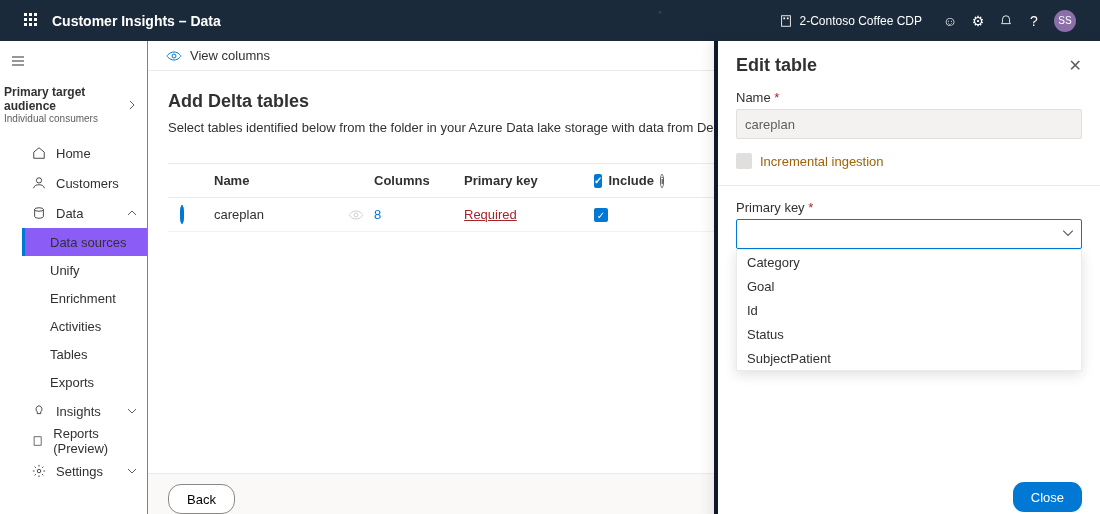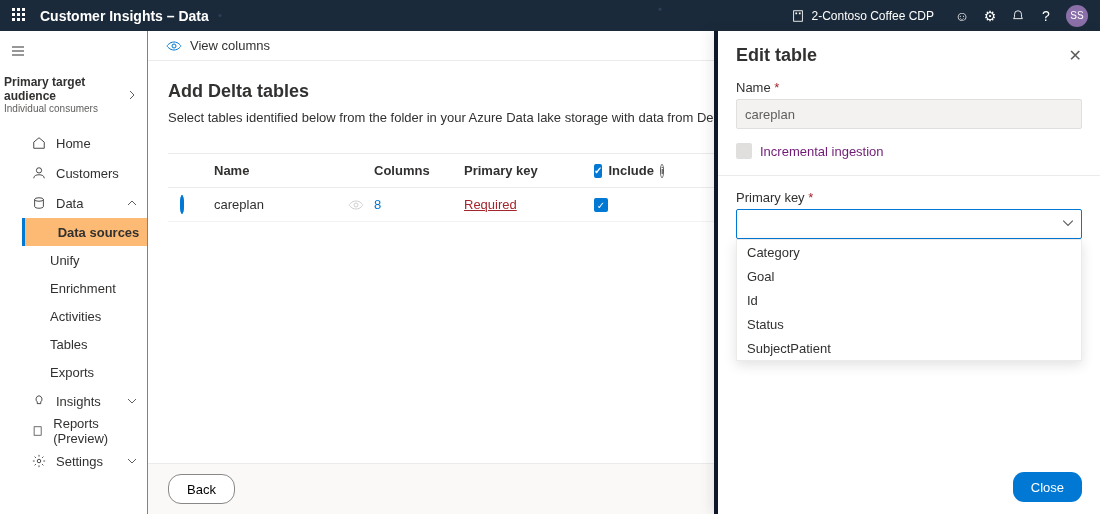--- a/index.html
+++ b/index.html
@@ -1,19 +1,19 @@
 <!DOCTYPE html>
 <html><head>
   <meta charset="utf-8">
   <style>
     * { box-sizing: border-box; margin: 0; padding: 0; }
     html, body { width: 1100px; height: 514px; font-family: "Segoe UI", sans-serif; font-size: 14px; color: #323130; overflow: hidden; }
     
     
-    .topbar { height: 31px; background: #1b2a3a; background-image: radial-gradient(circle at 20% 50%, #2a3f55 1px, transparent 2px), radial-gradient(circle at 60% 30%, #2a3f55 1px, transparent 2px); display: flex; align-items: center; color: #fff; padding: 0 12px; }
+    .topbar { height: 41px; background: #1b2a3a; background-image: radial-gradient(circle at 20% 50%, #2a3f55 1px, transparent 2px), radial-gradient(circle at 60% 30%, #2a3f55 1px, transparent 2px); display: flex; align-items: center; color: #fff; padding: 0 24px; }
     .topbar .waffle { width: 16px; height: 16px; display: grid; grid-template-columns: repeat(3,3px); grid-template-rows: repeat(3,3px); gap: 2px; margin-right: 12px; }
     .topbar .waffle span { background: #fff; }
     .topbar .title { font-size: 14px; font-weight: 600; }
     .topbar .spacer { flex: 1; }
     .topbar .env { font-size: 12px; display: flex; align-items: center; gap: 6px; margin-right: 14px; }
     .topbar .icon-btn { width: 28px; height: 28px; display: flex; align-items: center; justify-content: center; color: #fff; font-size: 14px; }
     .topbar .avatar { width: 22px; height: 22px; border-radius: 50%; background: #8b6fa8; color: #fff; font-size: 10px; display: flex; align-items: center; justify-content: center; margin-left: 6px; }
     
     
     .body { display: flex; height: calc(514px - 31px); }
@@ -23,21 +23,21 @@
     .hamburger { padding: 12px 10px; }
     .hamburger svg { width: 16px; height: 16px; }
     .audience { padding: 4px 10px 14px 4px; display: flex; align-items: center; }
     .audience .txt { flex: 1; }
     .audience .l1 { font-size: 12px; font-weight: 600; }
     .audience .l2 { font-size: 10px; color: #605e5c; }
     .nav { flex: 1; margin-left: 22px; }
     .nav-item { display: flex; align-items: center; height: 30px; padding: 0 10px; gap: 10px; font-size: 13px; cursor: pointer; }
     .nav-item .chev { margin-left: auto; }
     .nav-sub { display: flex; align-items: center; height: 28px; padding-left: 28px; font-size: 13px; cursor: pointer; }
-    .nav-sub.active { background: #fdba74; font-weight: 700; position: relative; justify-content: center; }
+    .nav-sub.active { background: #8b5cf6; font-weight: 400; position: relative; }
     .nav-sub.active::before { content: ""; position: absolute; left: 0; top: 0; bottom: 0; width: 3px; background: #0078d4; }
     
     
     .maincol { flex: 1; display: flex; flex-direction: column; position: relative; }
     .toolbar { height: 30px; border-bottom: 1px solid #edebe9; display: flex; align-items: center; padding: 0 18px; gap: 8px; font-size: 13px; }
     .toolbar .eye { color: #0078d4; }
     
     .content { flex: 1; padding: 20px; overflow: auto; }
     .content h2 { font-size: 18px; font-weight: 600; margin-bottom: 8px; }
     .content .sub { font-size: 13px; color: #323130; margin-bottom: 28px; }
@@ -57,21 +57,21 @@
     .btn { height: 30px; padding: 0 18px; border: 1px solid #8a8886; background: #fff; border-radius: 13px; font-size: 13px; cursor: pointer; }
     
     
     .panel { position: absolute; top: 0; right: 0; bottom: 0; width: 386px; background: #fff; border-left: 4px solid #0f172a; box-shadow: -4px 0 12px rgba(0,0,0,.08); display: flex; flex-direction: column; }
     .panel-head { display: flex; align-items: center; padding: 14px 18px; }
     .panel-head h3 { font-size: 18px; font-weight: 600; flex: 1; }
     .panel-body { padding: 0 18px; flex: 1; overflow: visible; }
     .fld-label { font-size: 13px; margin-bottom: 4px; display: block; }
     .star { color: #a4262c; }
     .txt-input { width: 100%; height: 30px; border: 1px solid #e1dfdd; background: #f3f2f1; border-radius: 2px; padding: 0 8px; font-size: 13px; color: #605e5c; }
-    .chk-row { display: flex; align-items: center; gap: 8px; margin: 14px 0 16px; color: #701a75; font-size: 13px; }
+    .chk-row { display: flex; align-items: center; gap: 8px; margin: 14px 0 16px; color: #a16207; font-size: 13px; }
     .chk-dis { width: 16px; height: 16px; background: #e1dfdd; border-radius: 2px; }
     .divider { height: 1px; background: #edebe9; margin: 0 -18px 14px; }
     .combo { position: relative; }
     .combo-input { width: 100%; height: 30px; border: 1px solid #0078d4; border-radius: 2px; padding: 0 28px 0 8px; font-size: 13px; outline: none; }
     .combo-caret { position: absolute; right: 8px; top: 8px; pointer-events: none; }
     .dropdown { position: absolute; top: 30px; left: 0; right: 0; background: #fff; border: 1px solid #edebe9; box-shadow: 0 4px 12px rgba(0,0,0,.12); z-index: 10; }
     .dd-item { height: 24px; display: flex; align-items: center; padding: 0 10px; font-size: 13px; cursor: pointer; }
     .panel-foot { padding: 12px 18px; display: flex; justify-content: flex-end; }
     .btn-primary { height: 30px; padding: 0 18px; background: #0078d4; color: #fff; border: none; border-radius: 11px; font-size: 13px; cursor: pointer; }
     

